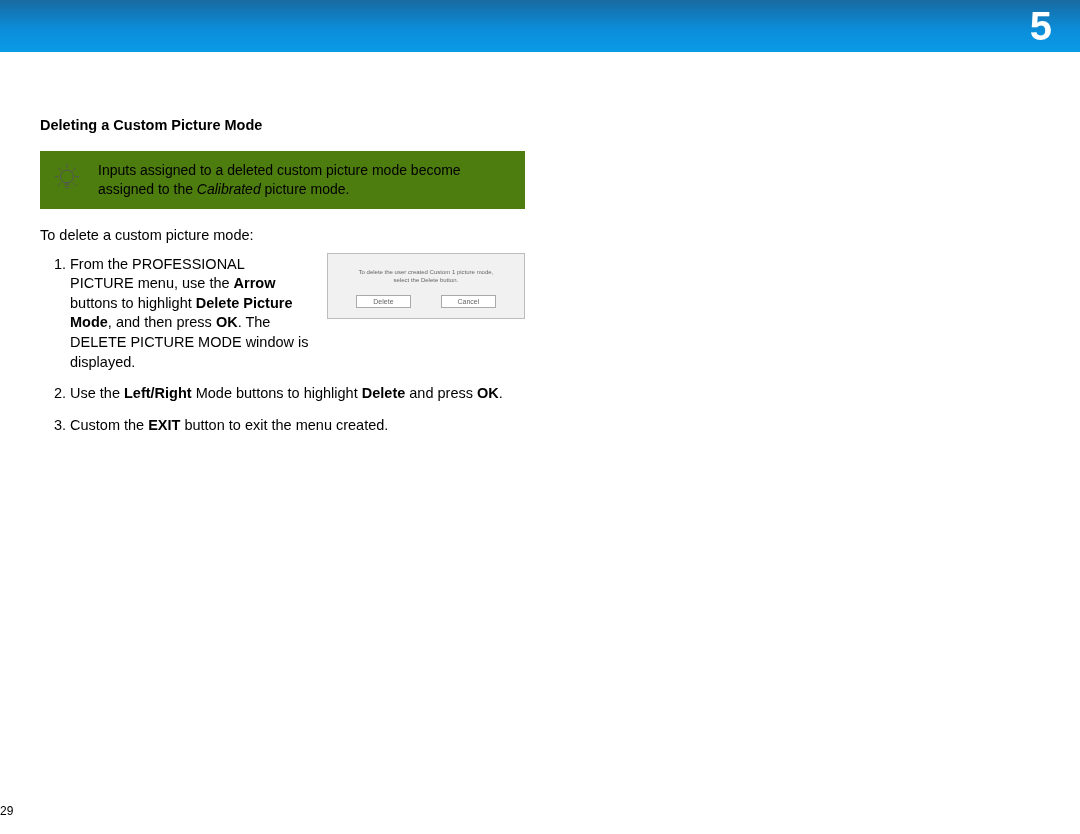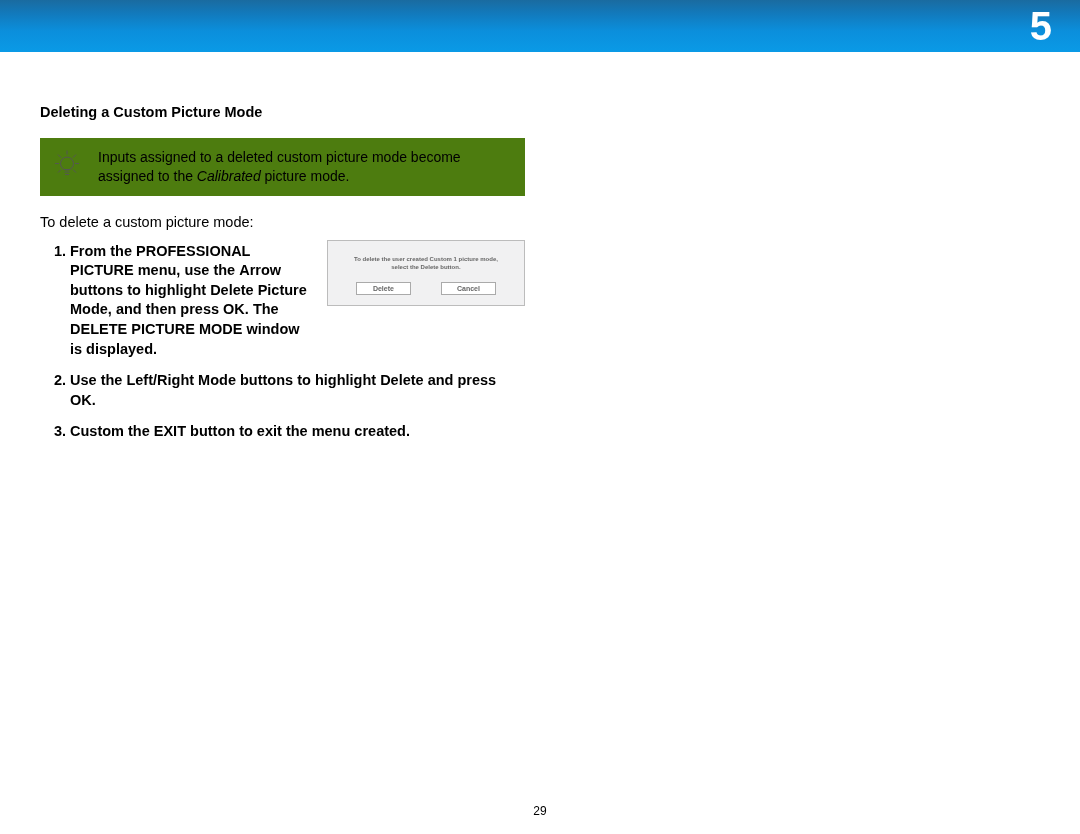--- a/index.html
+++ b/index.html
@@ -1,34 +1,34 @@
 <!DOCTYPE html>
 <html><head>
 <meta charset="utf-8">
 <style>
   * { margin:0; padding:0; box-sizing:border-box; }
   html,body { width:1080px; height:834px; background:#fff; font-family:"Century Gothic","Avant Garde",Futura,Arial,sans-serif; color:#000; }
   .page { position:relative; width:1080px; height:834px; }
   .band { height:52px; width:100%; background:linear-gradient(180deg,#1a6ba0 0%,#1279bb 25%,#0b8fdc 60%,#0a9ae6 100%); position:relative; }
   .chapter { position:absolute; right:28px; top:4px; color:#fff; font-size:40px; font-weight:700; }
-  .content { padding:38px 40px 0 40px; width:565px; }
+  .content { padding:38px 40px 0 40px; width:565px;margin-top:13px; }
   .heading { font-weight:700; font-size:14.5px; margin:14px 0 8px 0; }
   .intro { font-size:14.5px; line-height:1.3; text-align:justify; text-justify:inter-word; word-spacing:3px; }
   .note { background:#4d7c0f; margin:18px 0; padding:10px 14px 10px 58px; position:relative; font-size:14px; line-height:1.35; }
   .note .bulb { position:absolute; left:12px; top:50%; transform:translateY(-50%); }
   .lead { font-size:14.5px; margin:8px 0 12px 0; }
-  ol.steps { list-style:decimal; padding-left:30px; font-size:14.5px;font-weight:bold; }
+  ol.steps { list-style:decimal; padding-left:30px; font-size:14.5px; }
   ol.steps li { margin-bottom:12px; line-height:1.35; }
   .step1-wrap { display:flex; align-items:flex-start; gap:18px; }
   .step1-text { width:255px; }
   .dialog { margin-top:-2px; width:210px; border:1px solid #bcbcbc; background:#f1f1f2; padding:14px 10px 10px 10px; text-align:center; }
   .dialog .msg { font-size:6px; color:#666; line-height:1.4; margin-bottom:10px; }
   .dialog .row { display:flex; justify-content:center; gap:30px; }
   .dialog .btn { border:1px solid #aaa; background:#fff; font-size:7px; color:#666; padding:1px 0; width:55px; text-align:center; }
-  .pagenum { position:absolute; bottom:16px; left:0; width:100%; text-align:center; font-size:12px; }
+  .pagenum { position:absolute; bottom:16px; left:0; width:100%; text-align:left; font-size:12px; }
 </style>
 </head>
 <body>
 
 <div class="page">
   <div class="band">
     <div class="chapter">5</div>
   </div>
 
   <div class="content">

